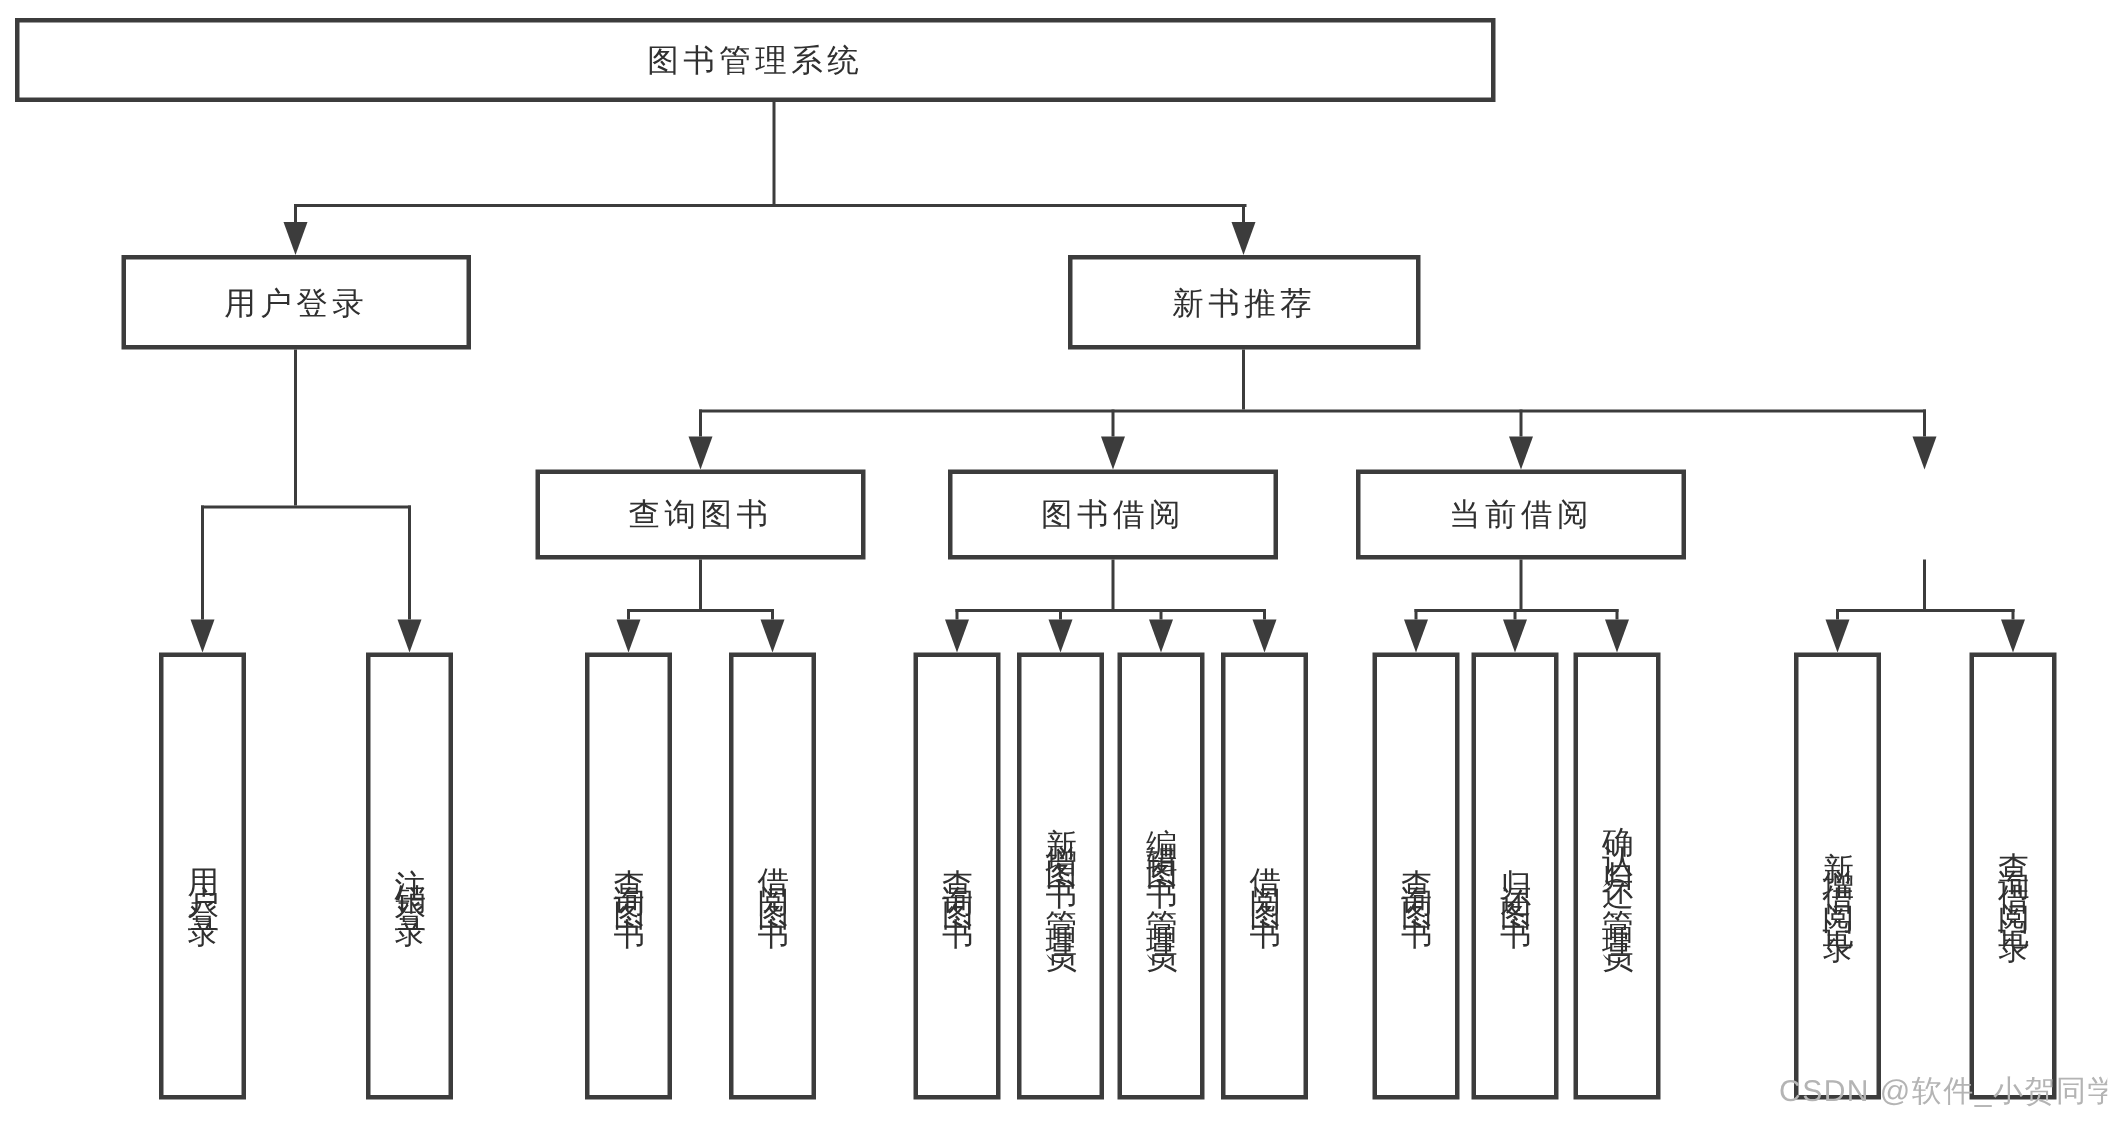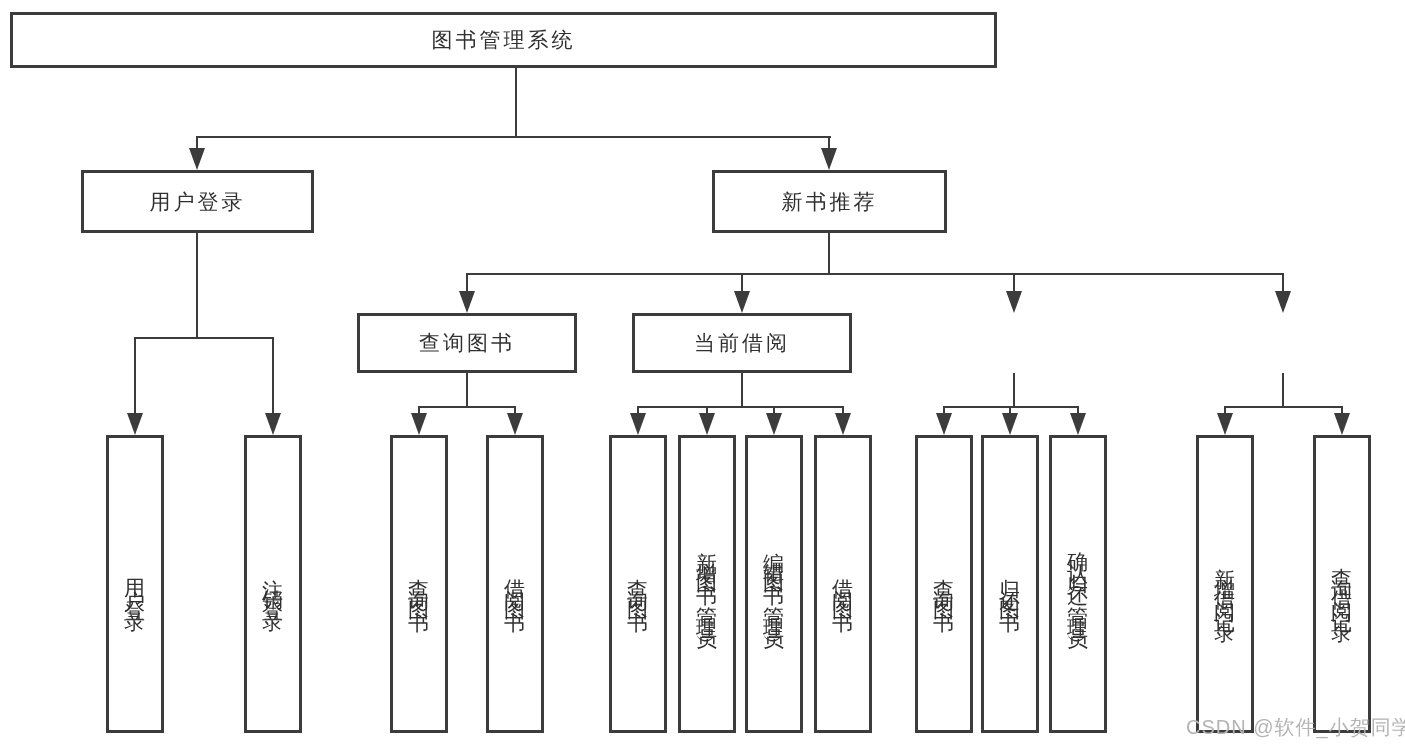--- a/index.html
+++ b/index.html
@@ -70,21 +70,22 @@
   <div class="vline" style="left:466px;top:273px;height:18px;"></div>
   <div class="arrow" style="left:459px;top:291px;"></div>
   <div class="vline" style="left:741px;top:273px;height:18px;"></div>
   <div class="arrow" style="left:734px;top:291px;"></div>
   <div class="vline" style="left:1013px;top:273px;height:18px;"></div>
   <div class="arrow" style="left:1006px;top:291px;"></div>
   <div class="vline" style="left:1282px;top:273px;height:18px;"></div>
   <div class="arrow" style="left:1275px;top:291px;"></div>
 
   <div class="box hbox" style="left:357px;top:313px;width:220px;height:60px;">查询图书</div>
-  <div class="box hbox" style="left:632px;top:313px;width:220px;height:60px;">当前借阅</div>
+  <div class="box hbox" style="left:632px;top:313px;width:220px;height:60px;">图书借阅</div>
+  <div class="box hbox" style="left:904px;top:313px;width:220px;height:60px;">当前借阅</div>
 
   <div class="vline" style="left:466px;top:373px;height:33px;"></div>
   <div class="hline" style="left:418px;top:406px;width:98px;"></div>
   <div class="vline" style="left:418px;top:406px;height:7px;"></div>
   <div class="arrow" style="left:411px;top:413px;"></div>
   <div class="vline" style="left:514px;top:406px;height:7px;"></div>
   <div class="arrow" style="left:507px;top:413px;"></div>
 
   <div class="vline" style="left:741px;top:373px;height:33px;"></div>
   <div class="hline" style="left:637px;top:406px;width:207px;"></div>

